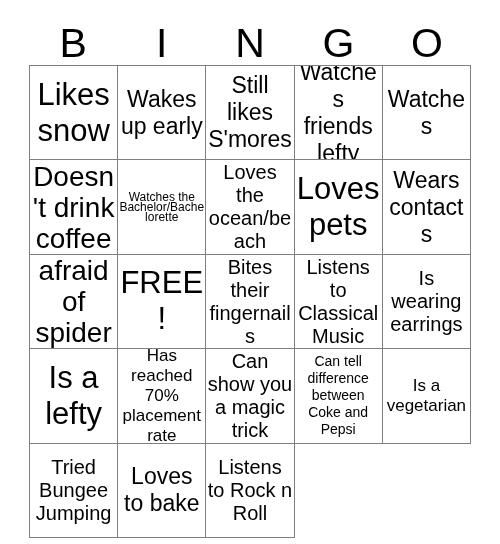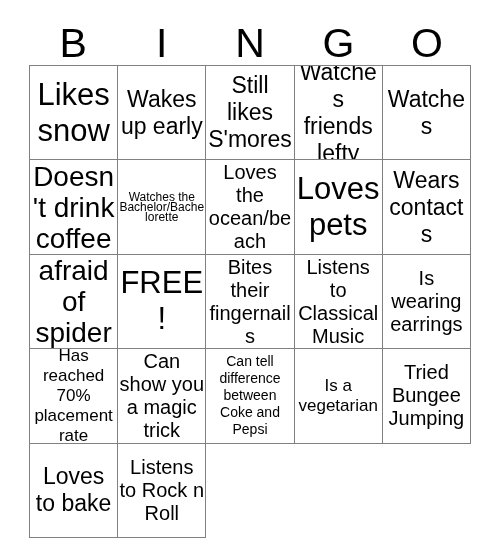--- a/index.html
+++ b/index.html
@@ -147,20 +147,23 @@
     <div class="cell sz-m">
         <span class="cell-text">Bites their fingernails</span>
       </div>
     <div class="cell sz-m">
         <span class="cell-text">Listens to Classical Music</span>
       </div>
 
     <div class="cell sz-m">
         <span class="cell-text">Is wearing earrings</span>
       </div>
+    <div class="cell sz-xxl">
+        <span class="cell-text">Is a lefty</span>
+      </div>
     <div class="cell sz-s">
         <span class="cell-text">Has reached 70% placement rate</span>
       </div>
     <div class="cell sz-m">
         <span class="cell-text">Can show you a magic trick</span>
       </div>
     <div class="cell sz-xs">
         <span class="cell-text">Can tell difference between Coke and Pepsi</span>
       </div>
 

